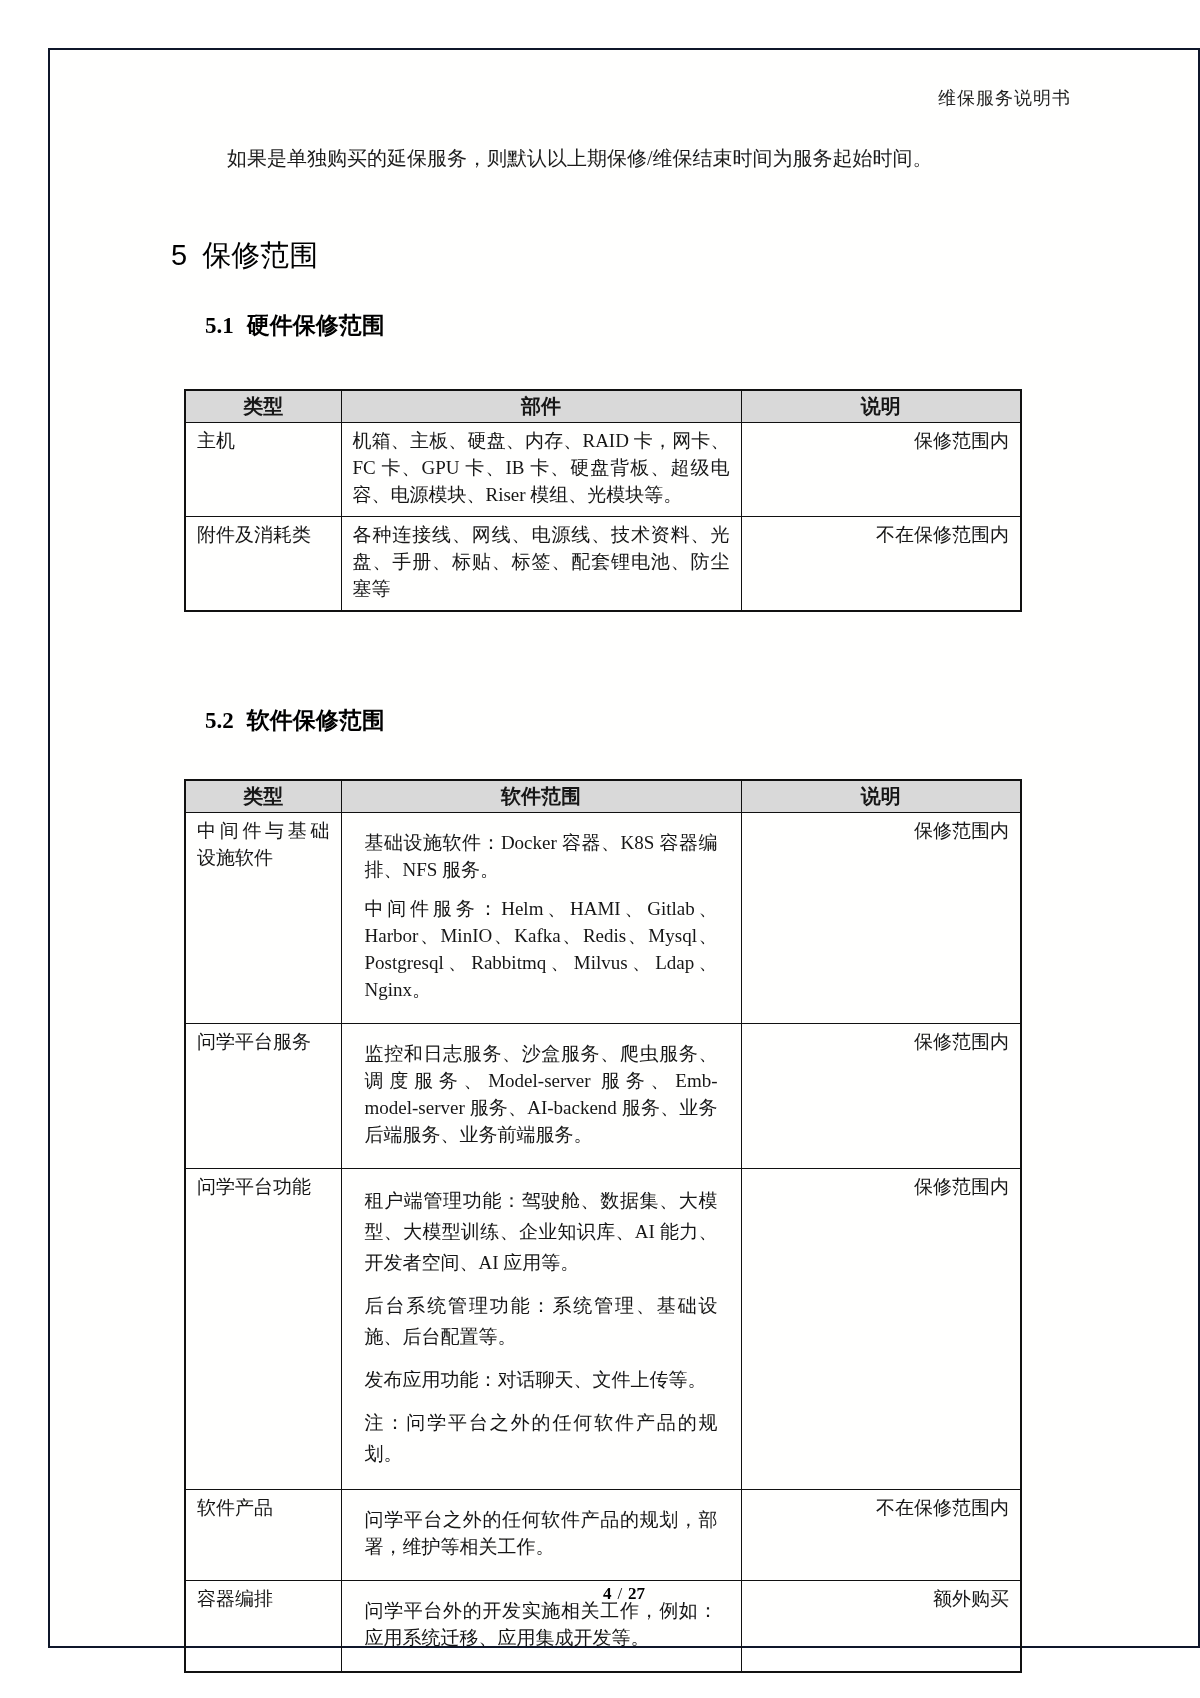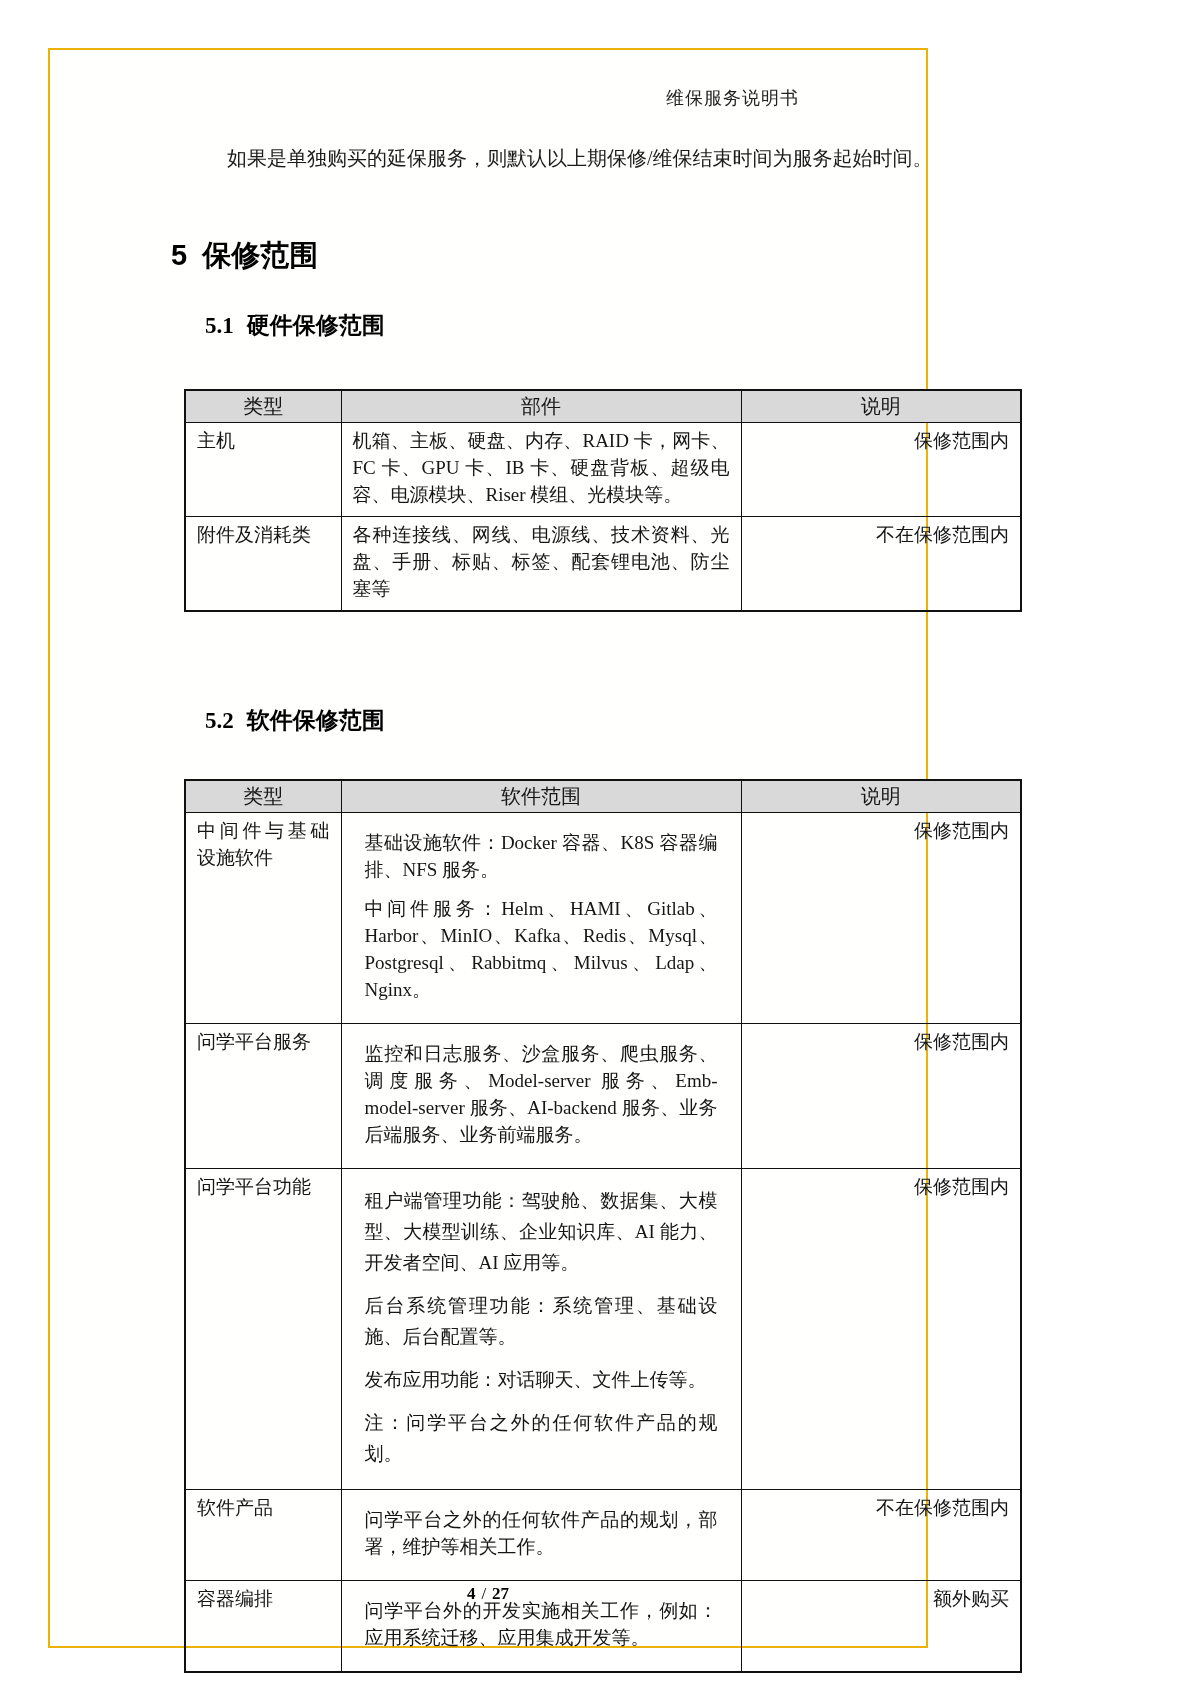--- a/index.html
+++ b/index.html
@@ -7,22 +7,22 @@
   body {
     width: 1200px; height: 1698px;
     position: relative;
     font-family: "Liberation Serif", "DejaVu Serif", serif;
     color: #1c1c1c;
     overflow: hidden;
   }
   .frame {
     position: absolute;
     left: 48px; top: 48px;
-    width: 880px; height: 1600px;
-    border: 2px solid #eab308;
+    width: 1152px; height: 1600px;
+    border: 2px solid #0f172a;
     background: #fffffe;
   }
   .running-header {
     position: absolute;
     top: 36px; right: 127px;
     font-size: 18px;
     letter-spacing: 1px;
     color: #222;
   }
   .intro {
@@ -30,21 +30,21 @@
     left: 177px; top: 93px;
     width: 760px;
     font-size: 20px;
     line-height: 30px;
     color: #1b1b1b;
   }
   .h1 {
     position: absolute;
     left: 121px; top: 186px;
     font-family: "Liberation Sans", "DejaVu Sans", sans-serif;
-    font-weight: bold;
+    font-weight: normal;
     font-size: 29px;
     color: #000;
     white-space: nowrap;
   }
   .h1 .num { font-family: "Liberation Sans", sans-serif; margin-right: 15px; }
   .h2 {
     position: absolute;
     left: 155px;
     font-size: 23px;
     font-weight: bold;
@@ -72,21 +72,21 @@
   }
   table.t1 { top: 339px; }
   table.t2 { top: 729px; }
   table.doc th, table.doc td {
     border: 1px solid #111;
     vertical-align: top;
   }
   table.doc th {
     background: #d9d9d9;
     font-family: "Liberation Sans", "DejaVu Sans", sans-serif;
-    font-weight: normal;
+    font-weight: bold;
     font-size: 20px;
     text-align: center;
     padding: 3px 4px 4px;
     line-height: 24px;
   }
   table.doc td {
     padding: 4px 11px 8px;
     line-height: 27px;
   }
   td.type-cell { text-align: justify; text-align-last: left; }

